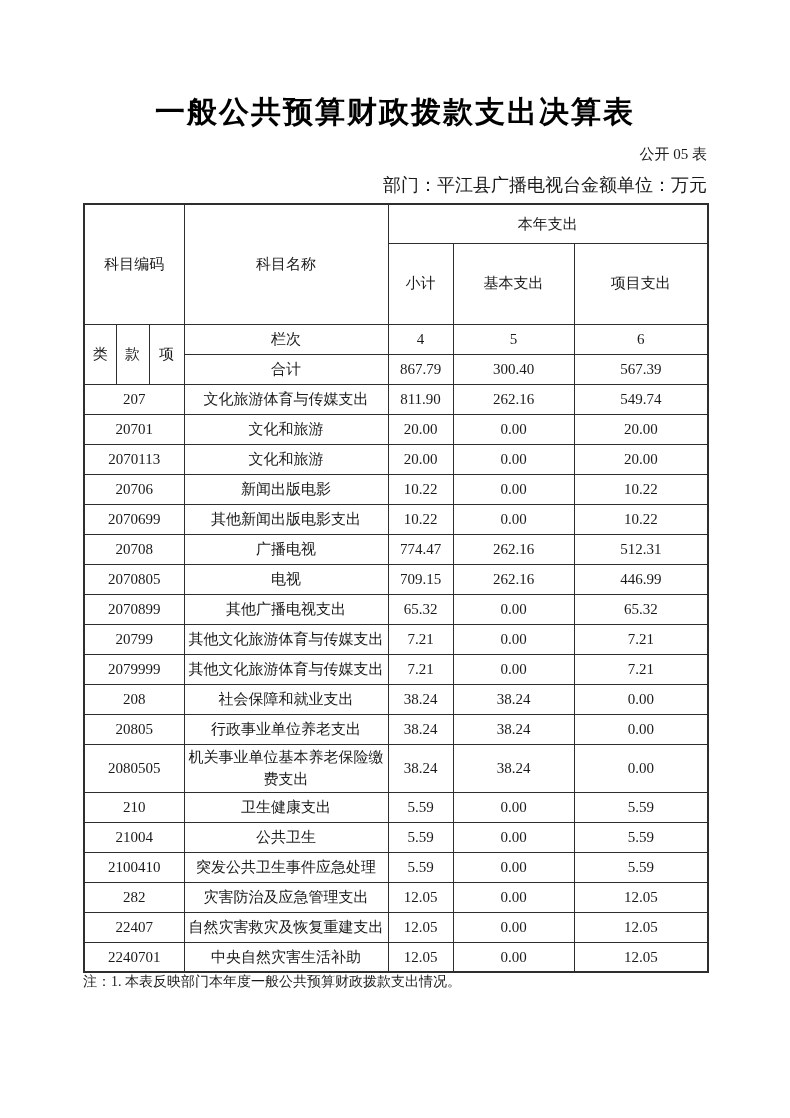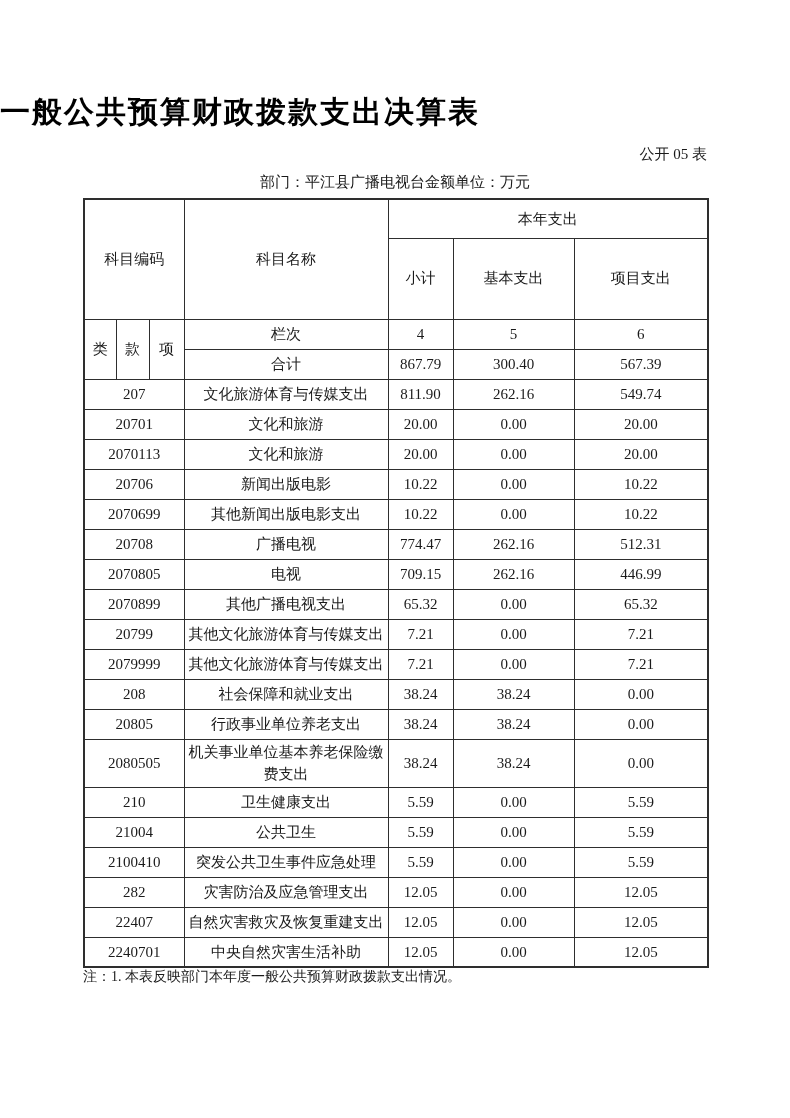--- a/index.html
+++ b/index.html
@@ -16,37 +16,38 @@
     background: #ffffff;
     overflow: hidden;
   }
   .content {
     width: 624px;
     margin: 0 auto 0 83px;
   }
   .doc-title {
     margin: 0;
     padding-top: 92px;
+    text-align: center;
     font-family: "Liberation Sans", "DejaVu Sans", sans-serif;
     font-weight: 700;
     font-size: 30px;
     letter-spacing: 2px;
     color: #000000;
   }
   .table-no {
     margin-top: 12px;
     text-align: right;
     font-size: 15px;
   }
   .meta-row {
     margin-top: 9px;
     display: flex;
-    justify-content: center;
+    justify-content: flex-end;
     align-items: flex-end;
-    font-size: 15px;
+    font-size: 18px;
   }
   table.budget {
     margin-top: 6px;
     width: 624px;
     table-layout: fixed;
     border-collapse: collapse;
     border: 2px solid #2e2e2e;
   }
   table.budget td, table.budget th {
     border: 1px solid #2e2e2e;

